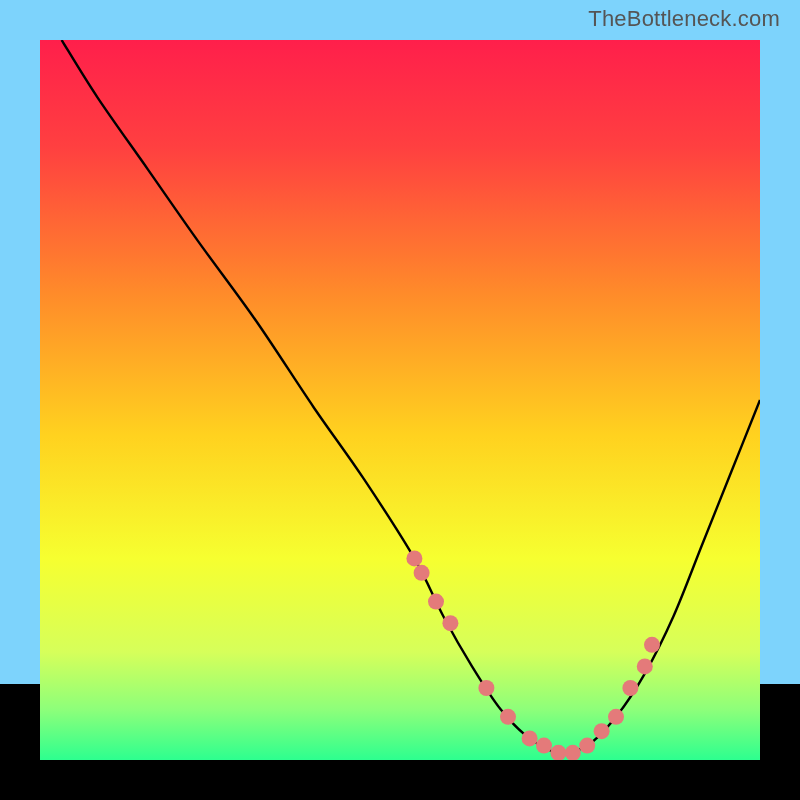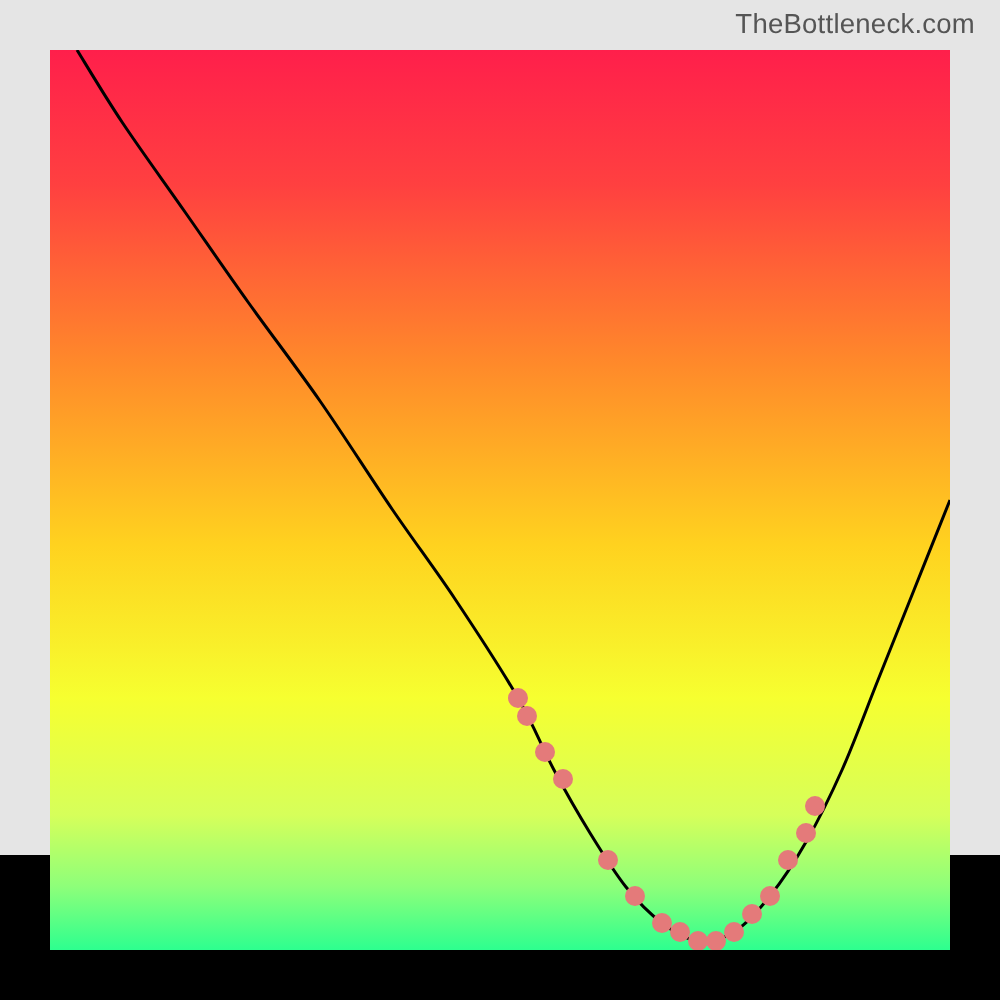--- a/index.html
+++ b/index.html
@@ -8,21 +8,21 @@
     background: #000;
     width: 800px;
     height: 800px;
     overflow: hidden;
     font-family: Arial, Helvetica, sans-serif;
   }
   .frame {
     position: relative;
     width: 800px;
     height: 684px;
-    background: #e5e5e5;
+    background: #7dd3fc;
   }
   .watermark {
     position: absolute;
     top: 6px;
     right: 20px;
     color: #555;
     font-size: 22px;
     font-weight: 500;
     letter-spacing: 0.2px;
     z-index: 5;

